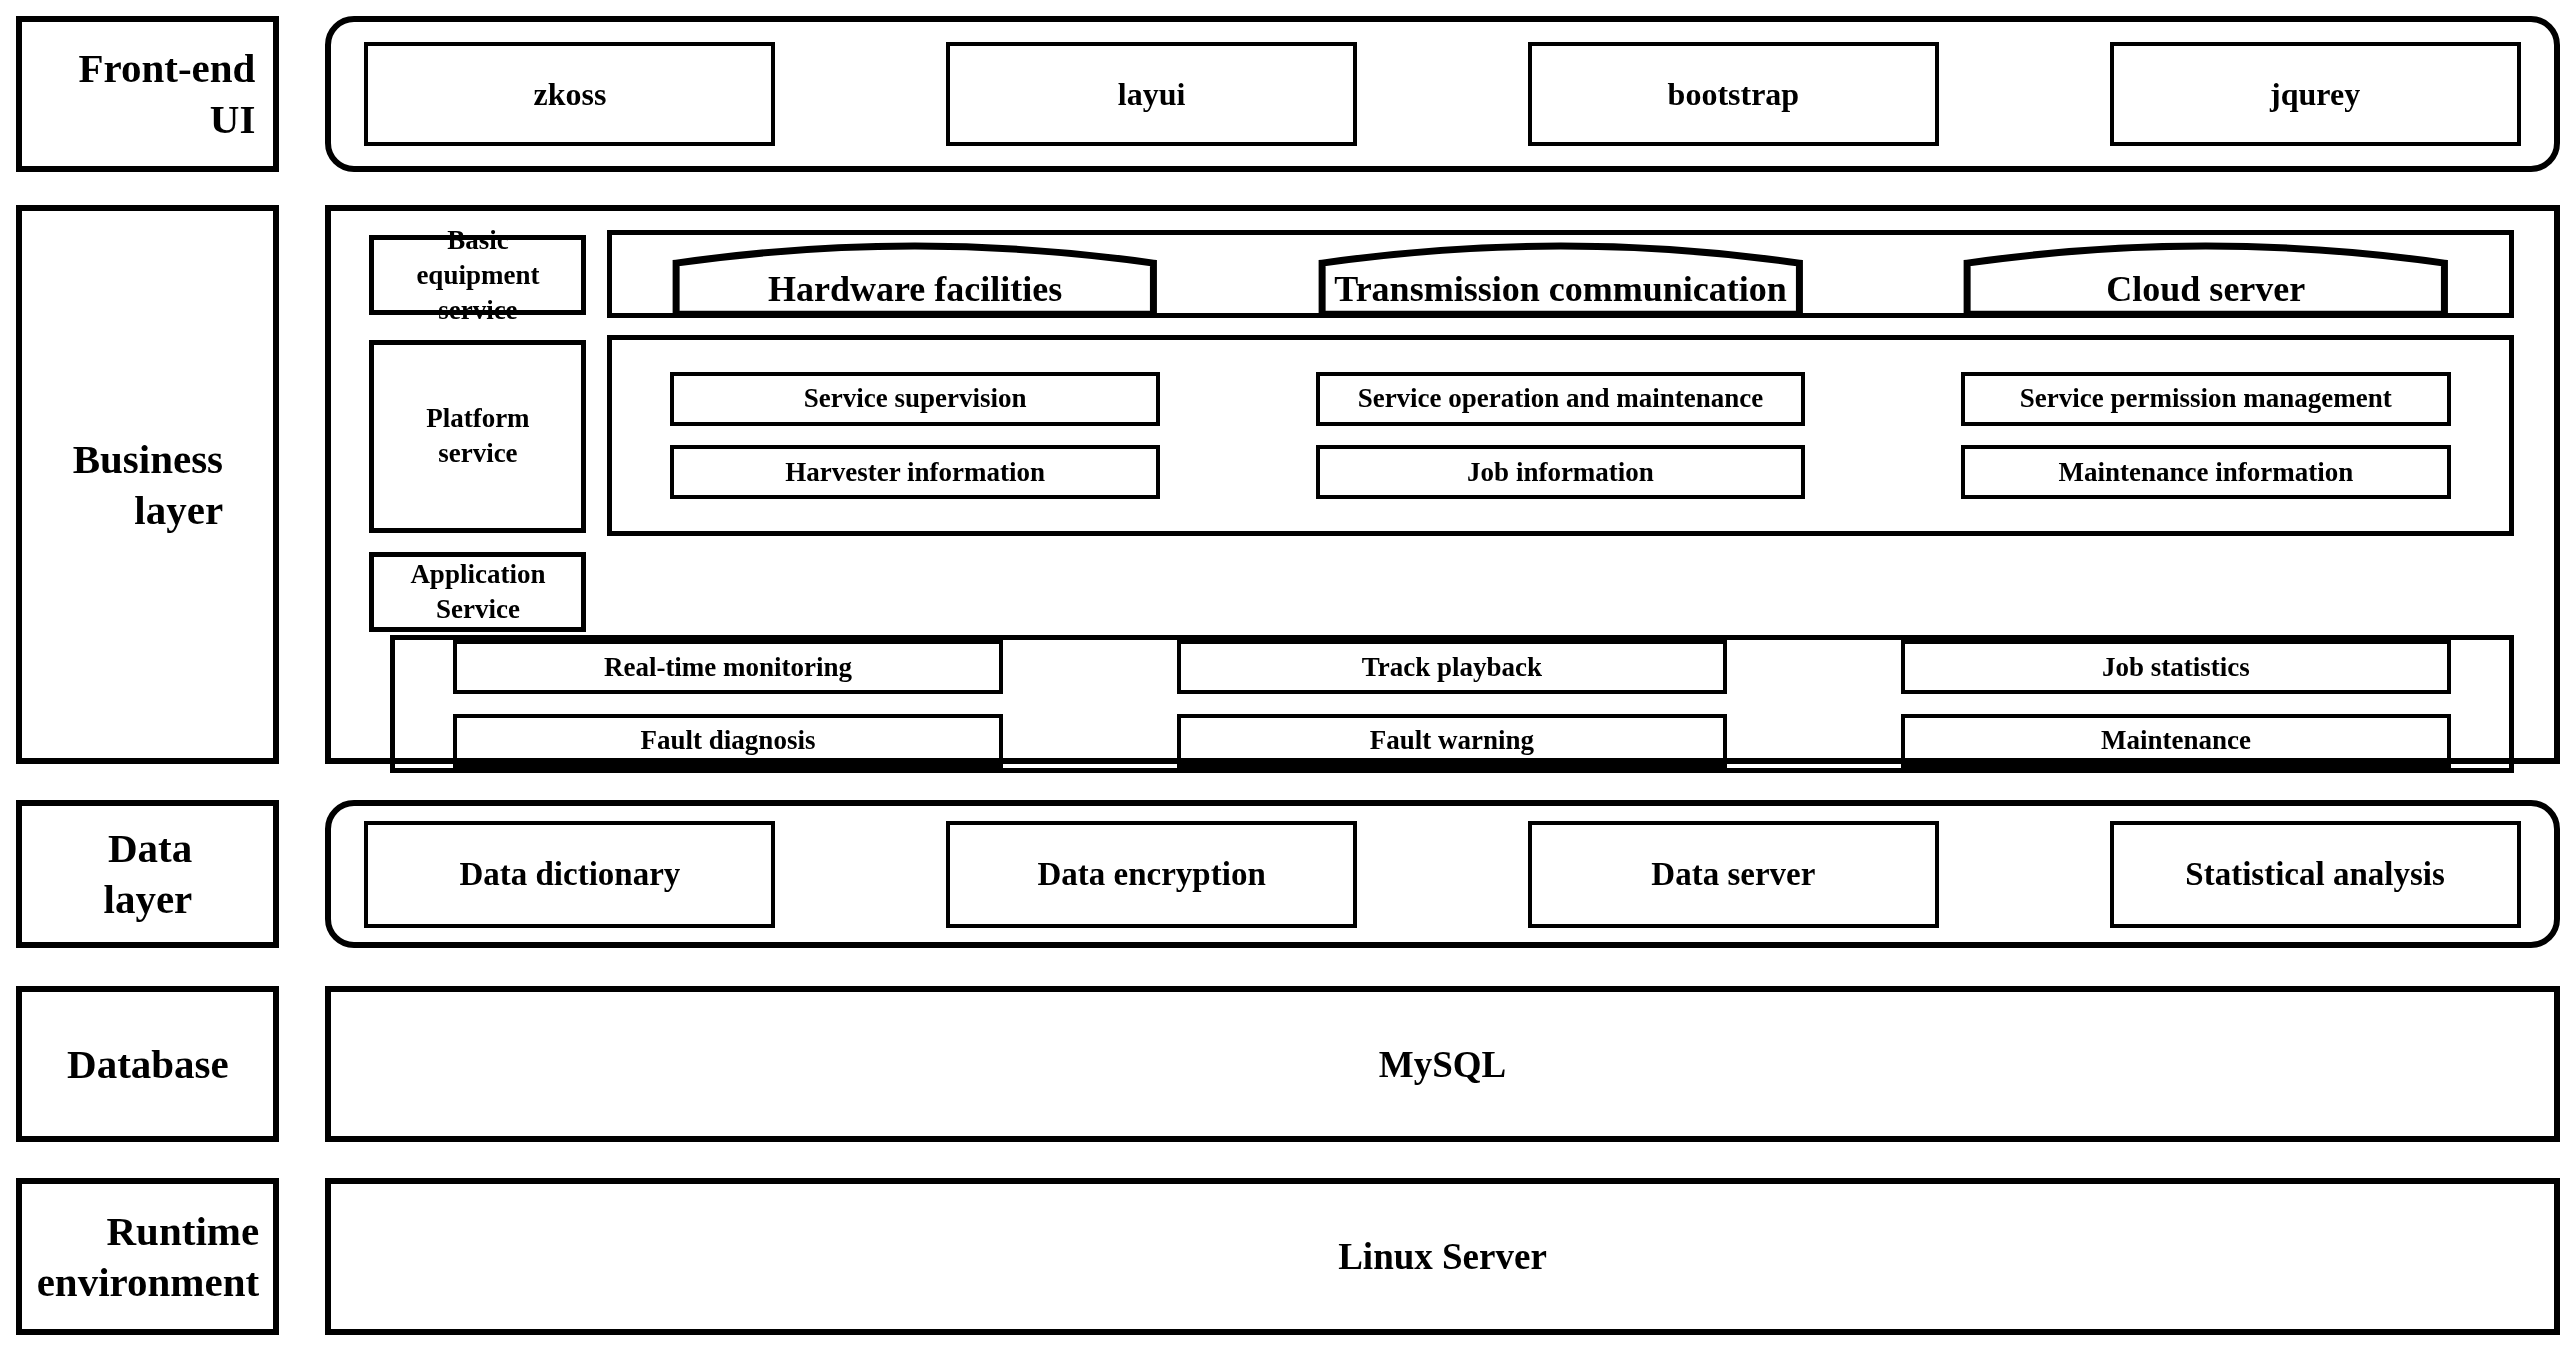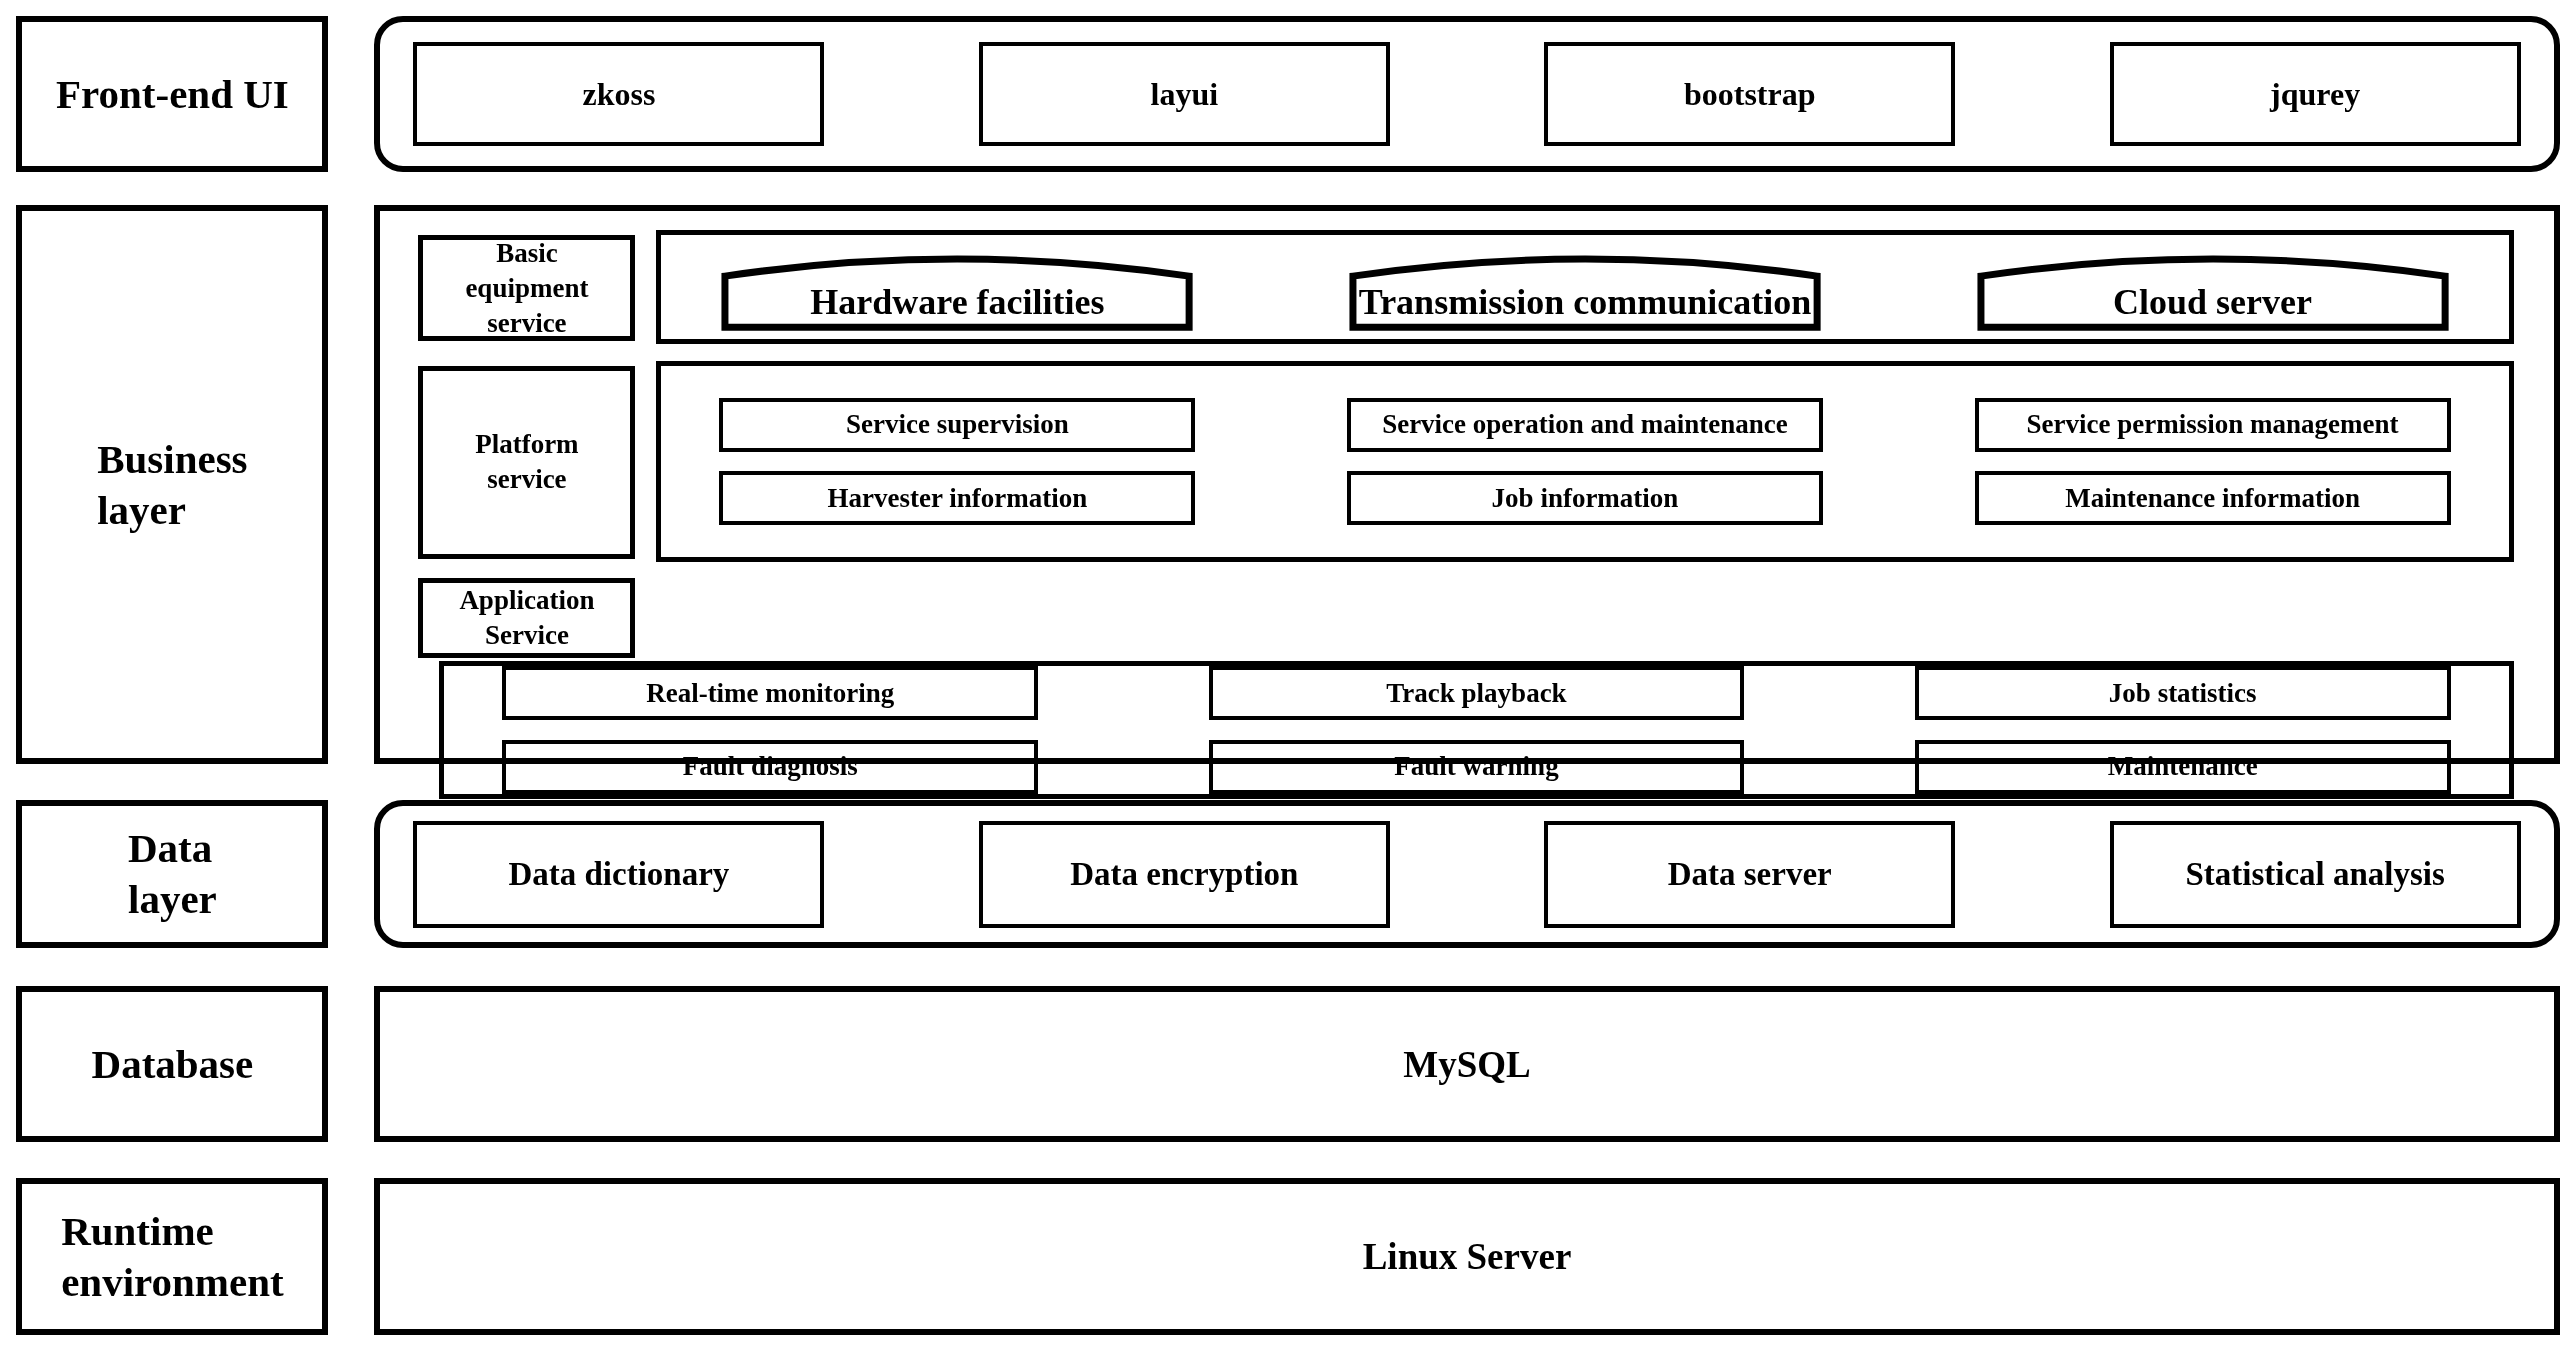--- a/index.html
+++ b/index.html
@@ -13,24 +13,24 @@
   .page { width: 2576px; height: 1354px; padding: 16.4px; }
 
   .row { display: flex; }
   .row-frontend { height: 156px; margin-bottom: 33px; }
   .row-business { height: 559px; margin-bottom: 36px; }
   .row-data     { height: 148px; margin-bottom: 38px; }
   .row-database { height: 156px; margin-bottom: 36px; }
   .row-runtime  { height: 157px; }
 
   .side-label {
-    flex: none; width: 312px;
+    flex: none; width: 263px;
     border: 6px solid #000;
     display: flex; align-items: center; justify-content: center;
-    text-align: left; font-size: 41px; line-height: 1.25;
+    text-align: right; font-size: 41px; line-height: 1.25;
     white-space: pre-line; padding: 0 18px;
   }
   .content {
     flex: 1; margin-left: 46px;
     border: 6px solid #000;
     background: #fff;
   }
 
   
   .boxes4 {
@@ -48,21 +48,21 @@
 
   
   .wide-box {
     display: flex; align-items: center; justify-content: center;
     font-size: 37px; text-align: center;
   }
 
   
   .business-content { padding: 19px 40px 0 38px; }
   .subrow { display: flex; }
-  .subrow-a { height: 114px; margin-bottom: 16.4px; }
+  .subrow-a { height: 88px; margin-bottom: 16.4px; }
   .subrow-b { height: 201px; margin-bottom: 11.6px; }
   .subrow-c { height: 178px; flex-direction: column; }
   .sub-label {
     flex: none; width: 217px; margin: 4.9px 0 3px 0;
     border: 5.5px solid #000;
     display: flex; align-items: center; justify-content: center;
     text-align: center; font-size: 27px; line-height: 1.3;
     white-space: pre-line; padding: 0 6px;
   }
   .sub-container {

